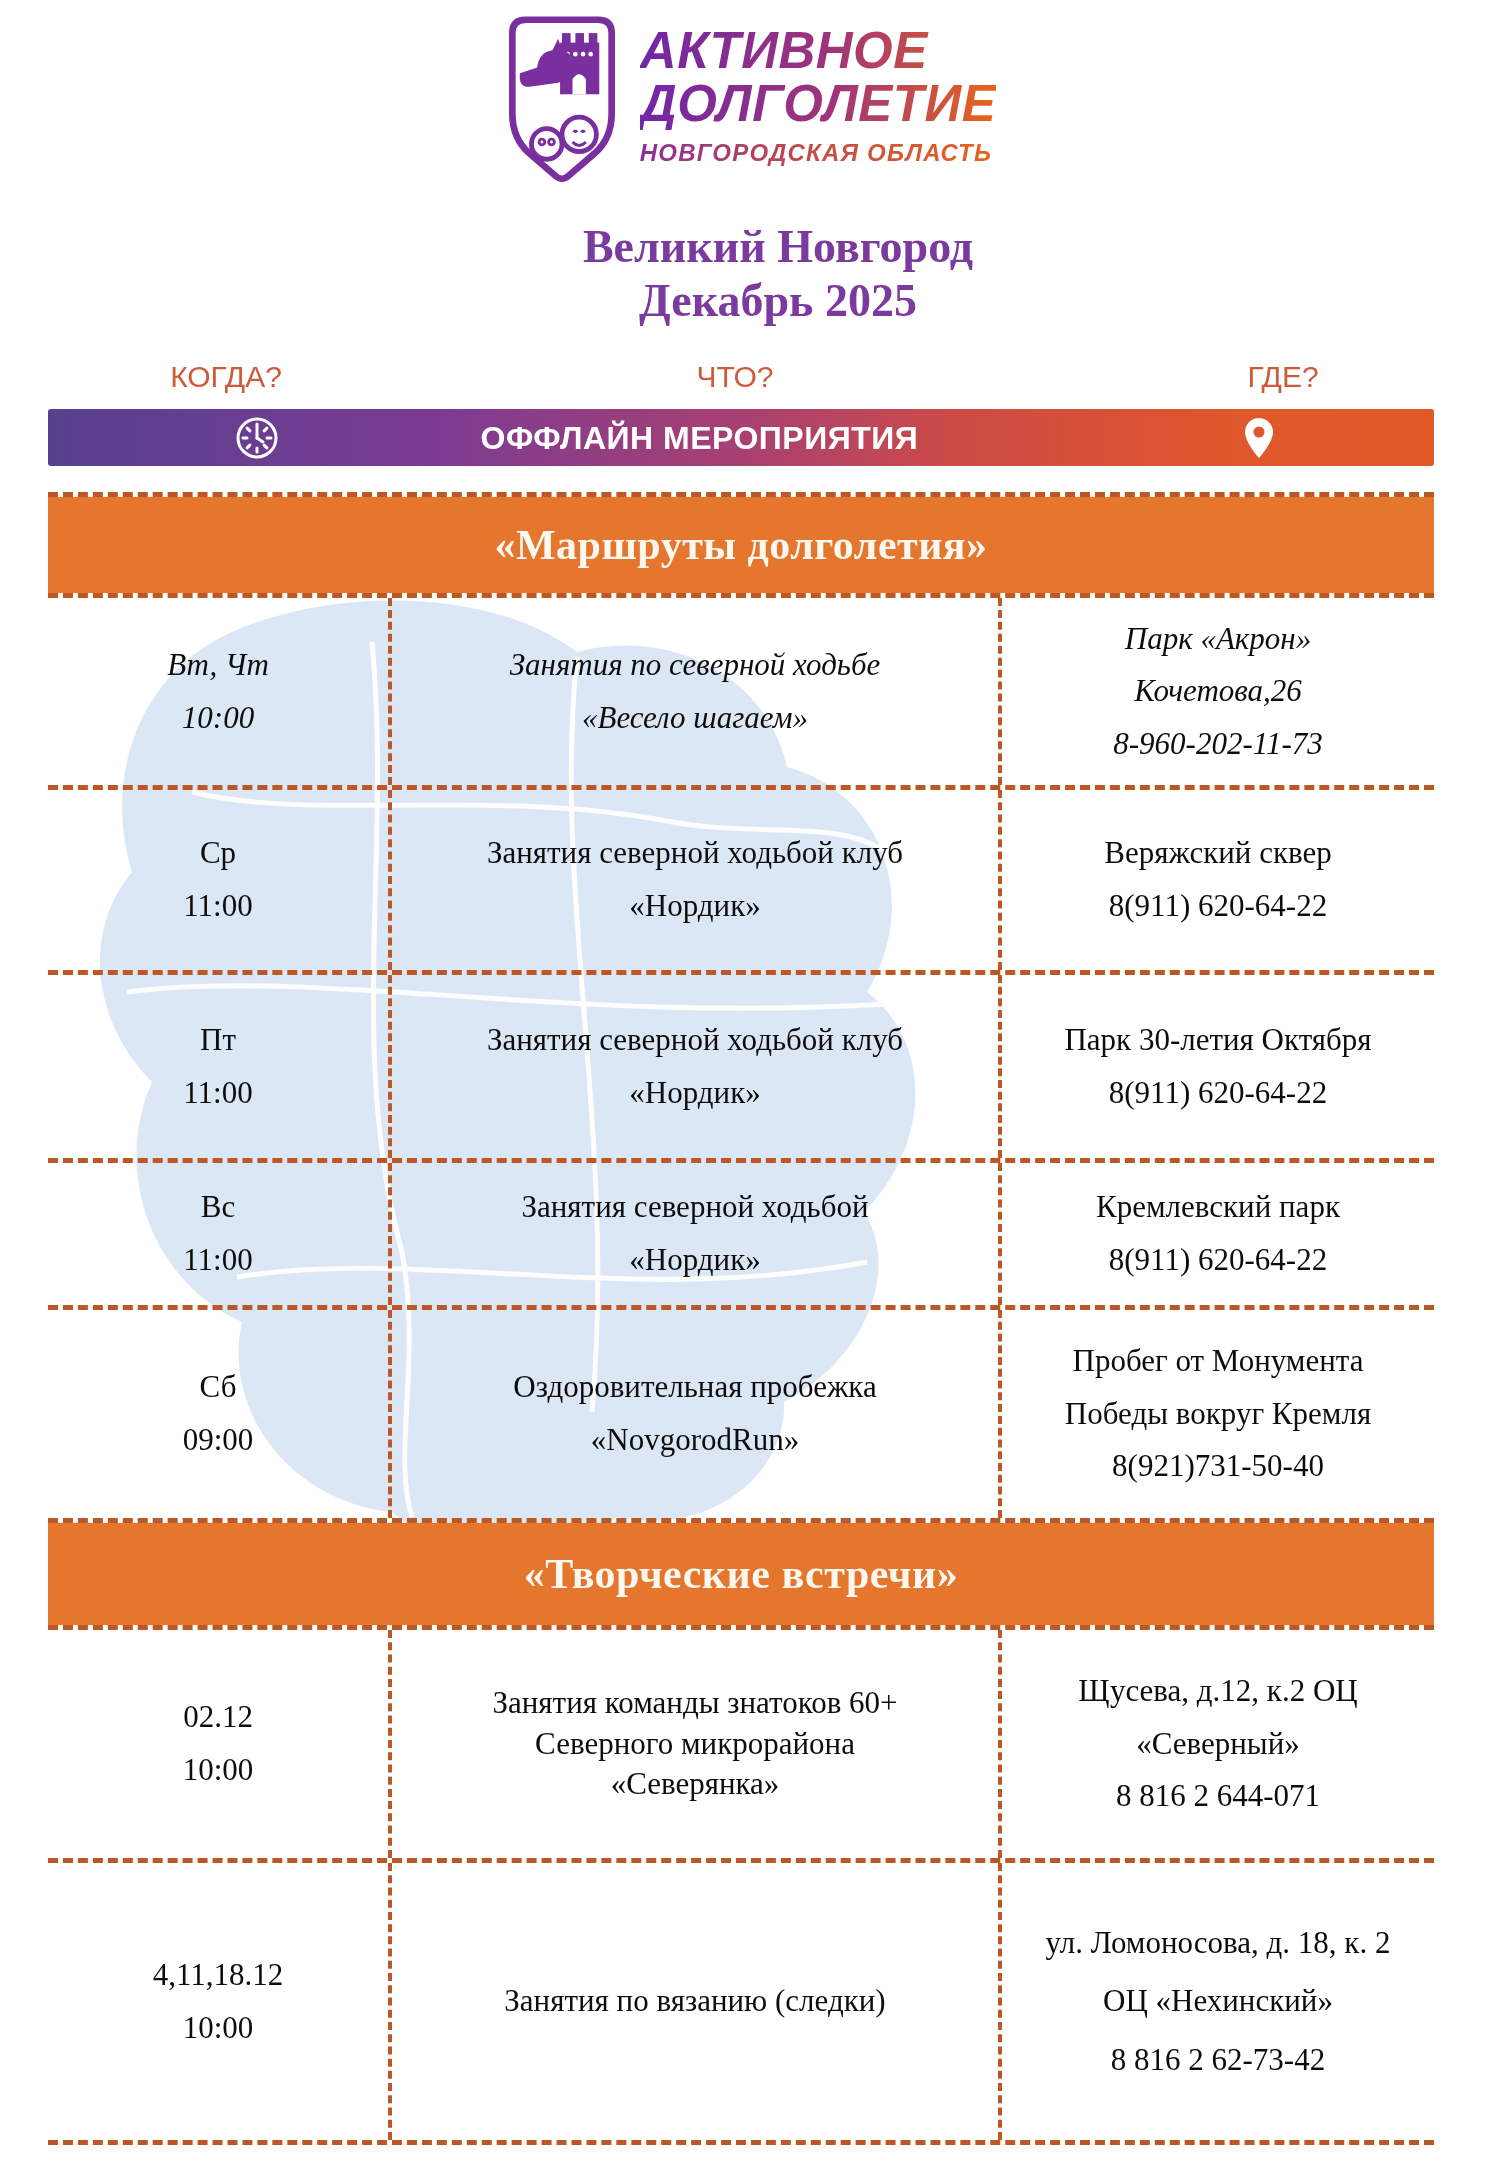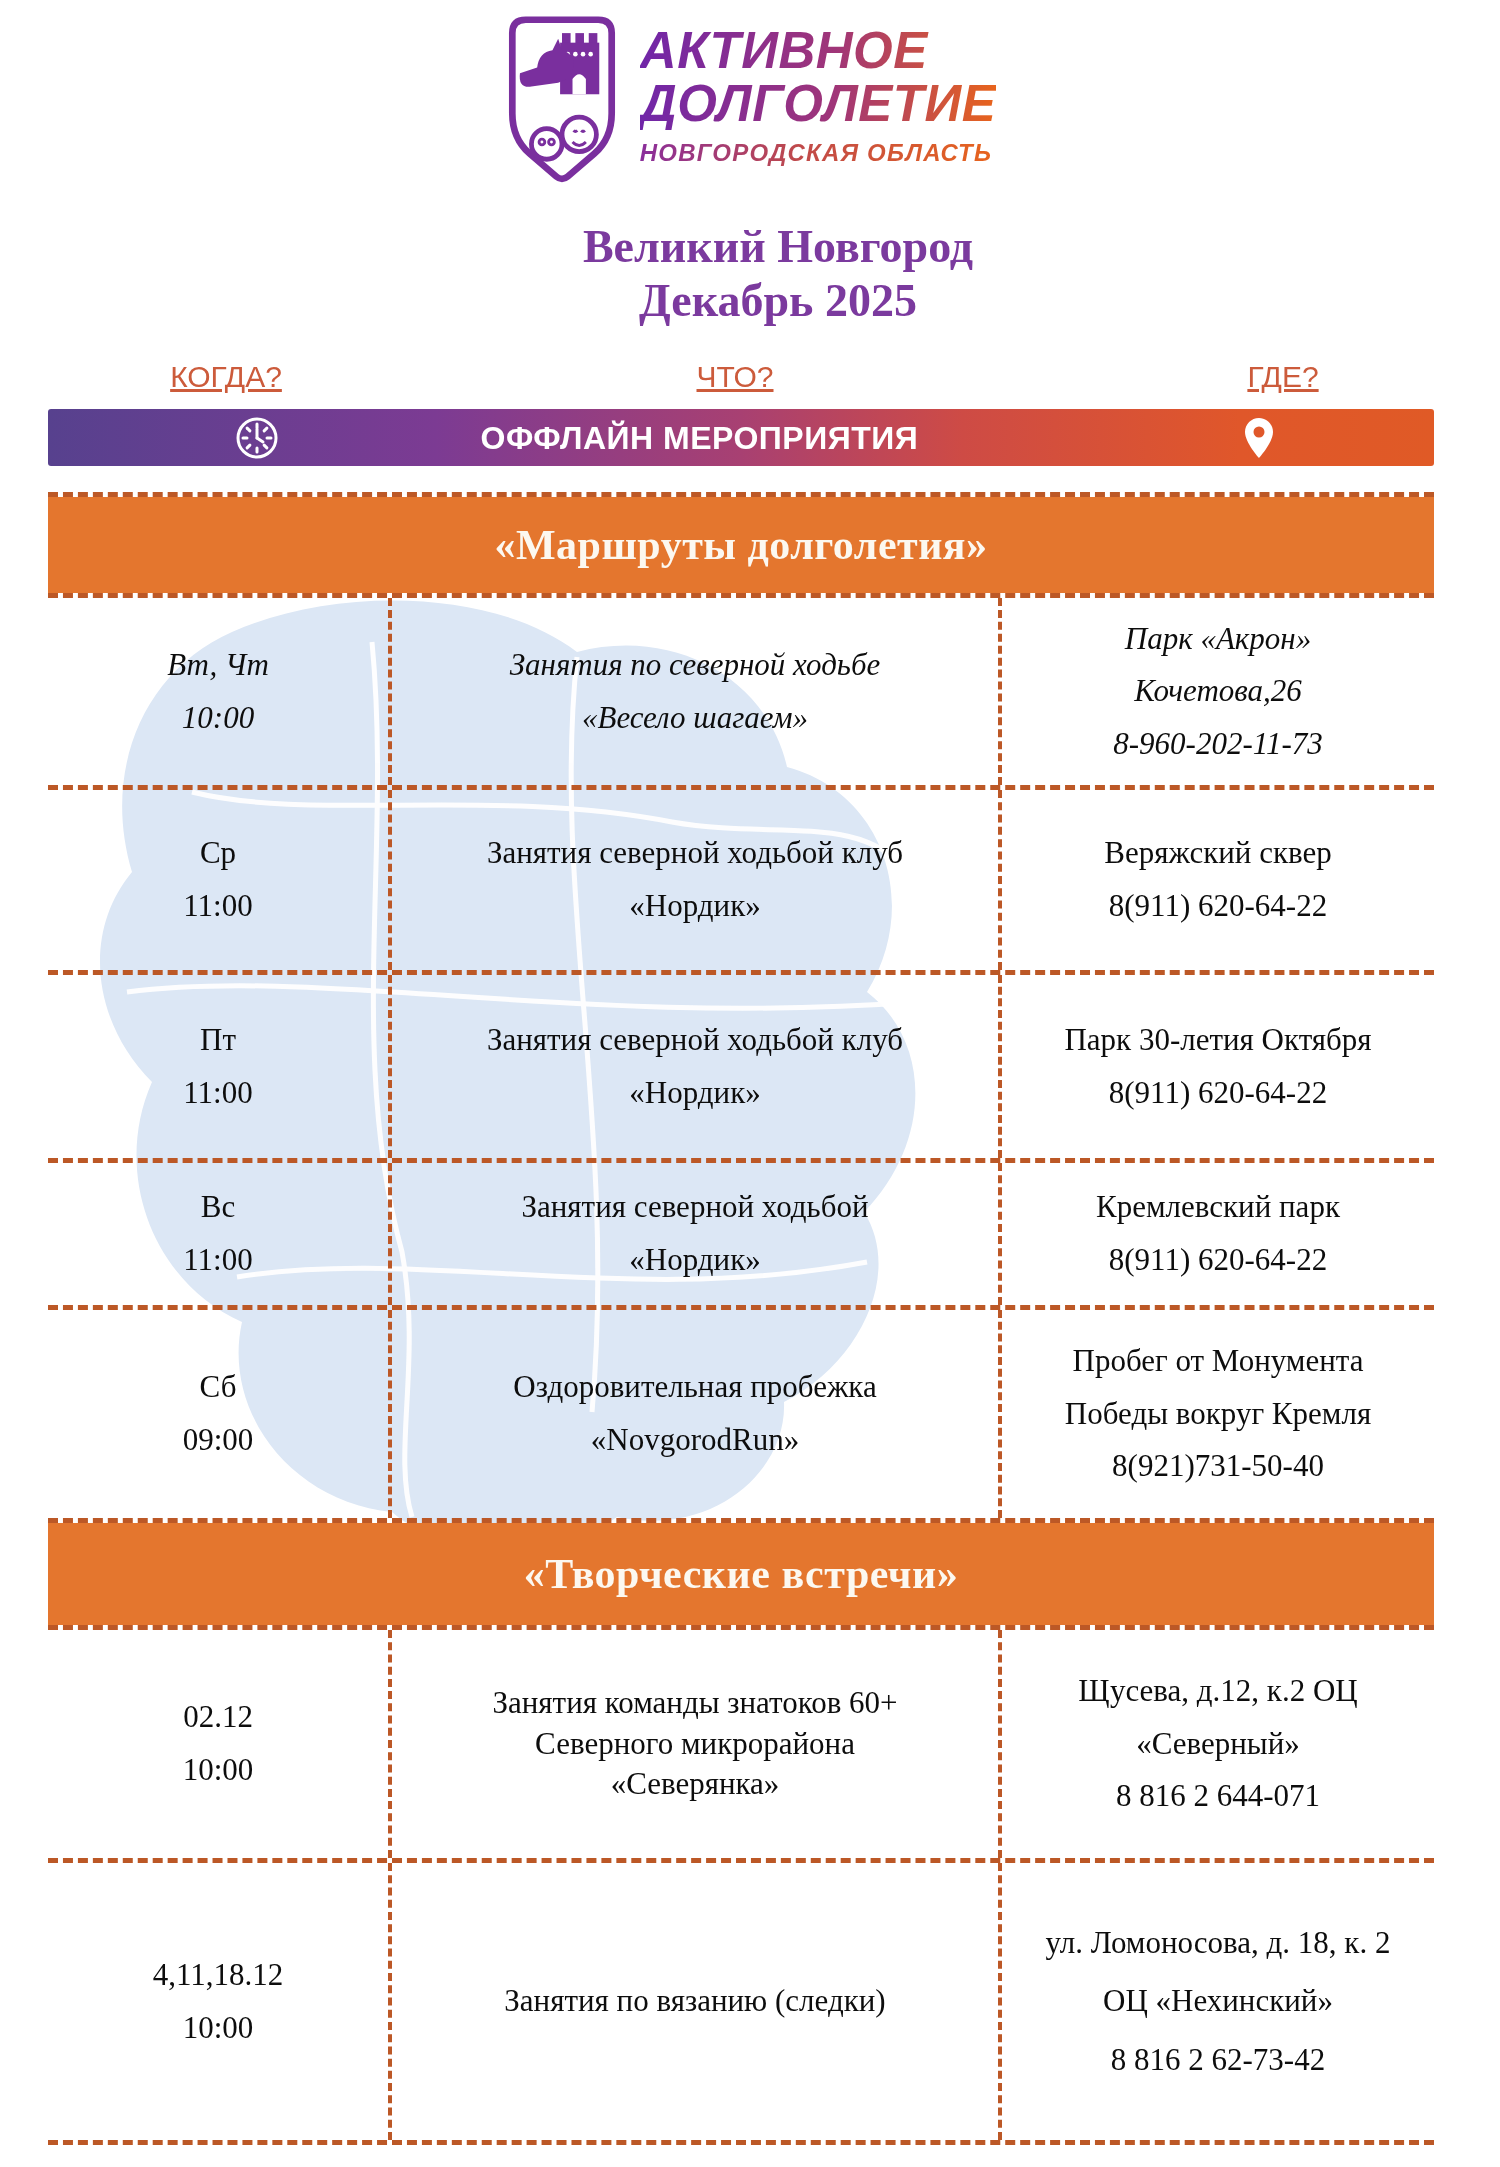--- a/index.html
+++ b/index.html
@@ -18,21 +18,21 @@
   }
   .logo-sub{
     font-family:"Liberation Sans", sans-serif;font-weight:700;font-size:24px;margin-top:9px;letter-spacing:1.2px;
     background:linear-gradient(90deg,#8A2E9B 0%,#C04A4A 45%,#E8641C 100%);
     -webkit-background-clip:text;background-clip:text;color:transparent;white-space:nowrap;
   }
   
   .page-title{position:absolute;top:220px;left:0;width:100%;text-align:center;color:#7B3A9E;font-weight:bold;font-size:46px;line-height:1.18;padding-left:28px;}
   
   .col-labels{position:absolute;top:360px;left:0;width:100%;height:40px;font-family:"Liberation Sans", sans-serif;color:#CC5B3B;font-size:30px;}
-  .col-label{position:absolute;transform:translateX(-50%);white-space:nowrap;text-decoration:underline;}
+  .col-label{position:absolute;transform:translateX(-50%);white-space:nowrap;}
   .col-when{left:226px;} .col-what{left:735px;} .col-where:{}
   .col-where{left:1283px;}
   
   .banner{
     position:absolute;top:409px;left:48px;width:1386px;height:57px;border-radius:3px;
     background:linear-gradient(90deg,#57418E 0%,#7C3B93 28%,#A84072 50%,#CE4B45 66%,#E0572A 86%,#E05A26 100%);
   }
   .banner-label{position:absolute;left:47%;top:50%;transform:translate(-50%,-50%);color:#ffffff;
     font-family:"Liberation Sans", sans-serif;font-weight:700;font-size:32px;letter-spacing:.5px;white-space:nowrap;}
   .banner-clock{position:absolute;left:186px;top:50%;transform:translateY(-50%);width:46px;height:46px;}

